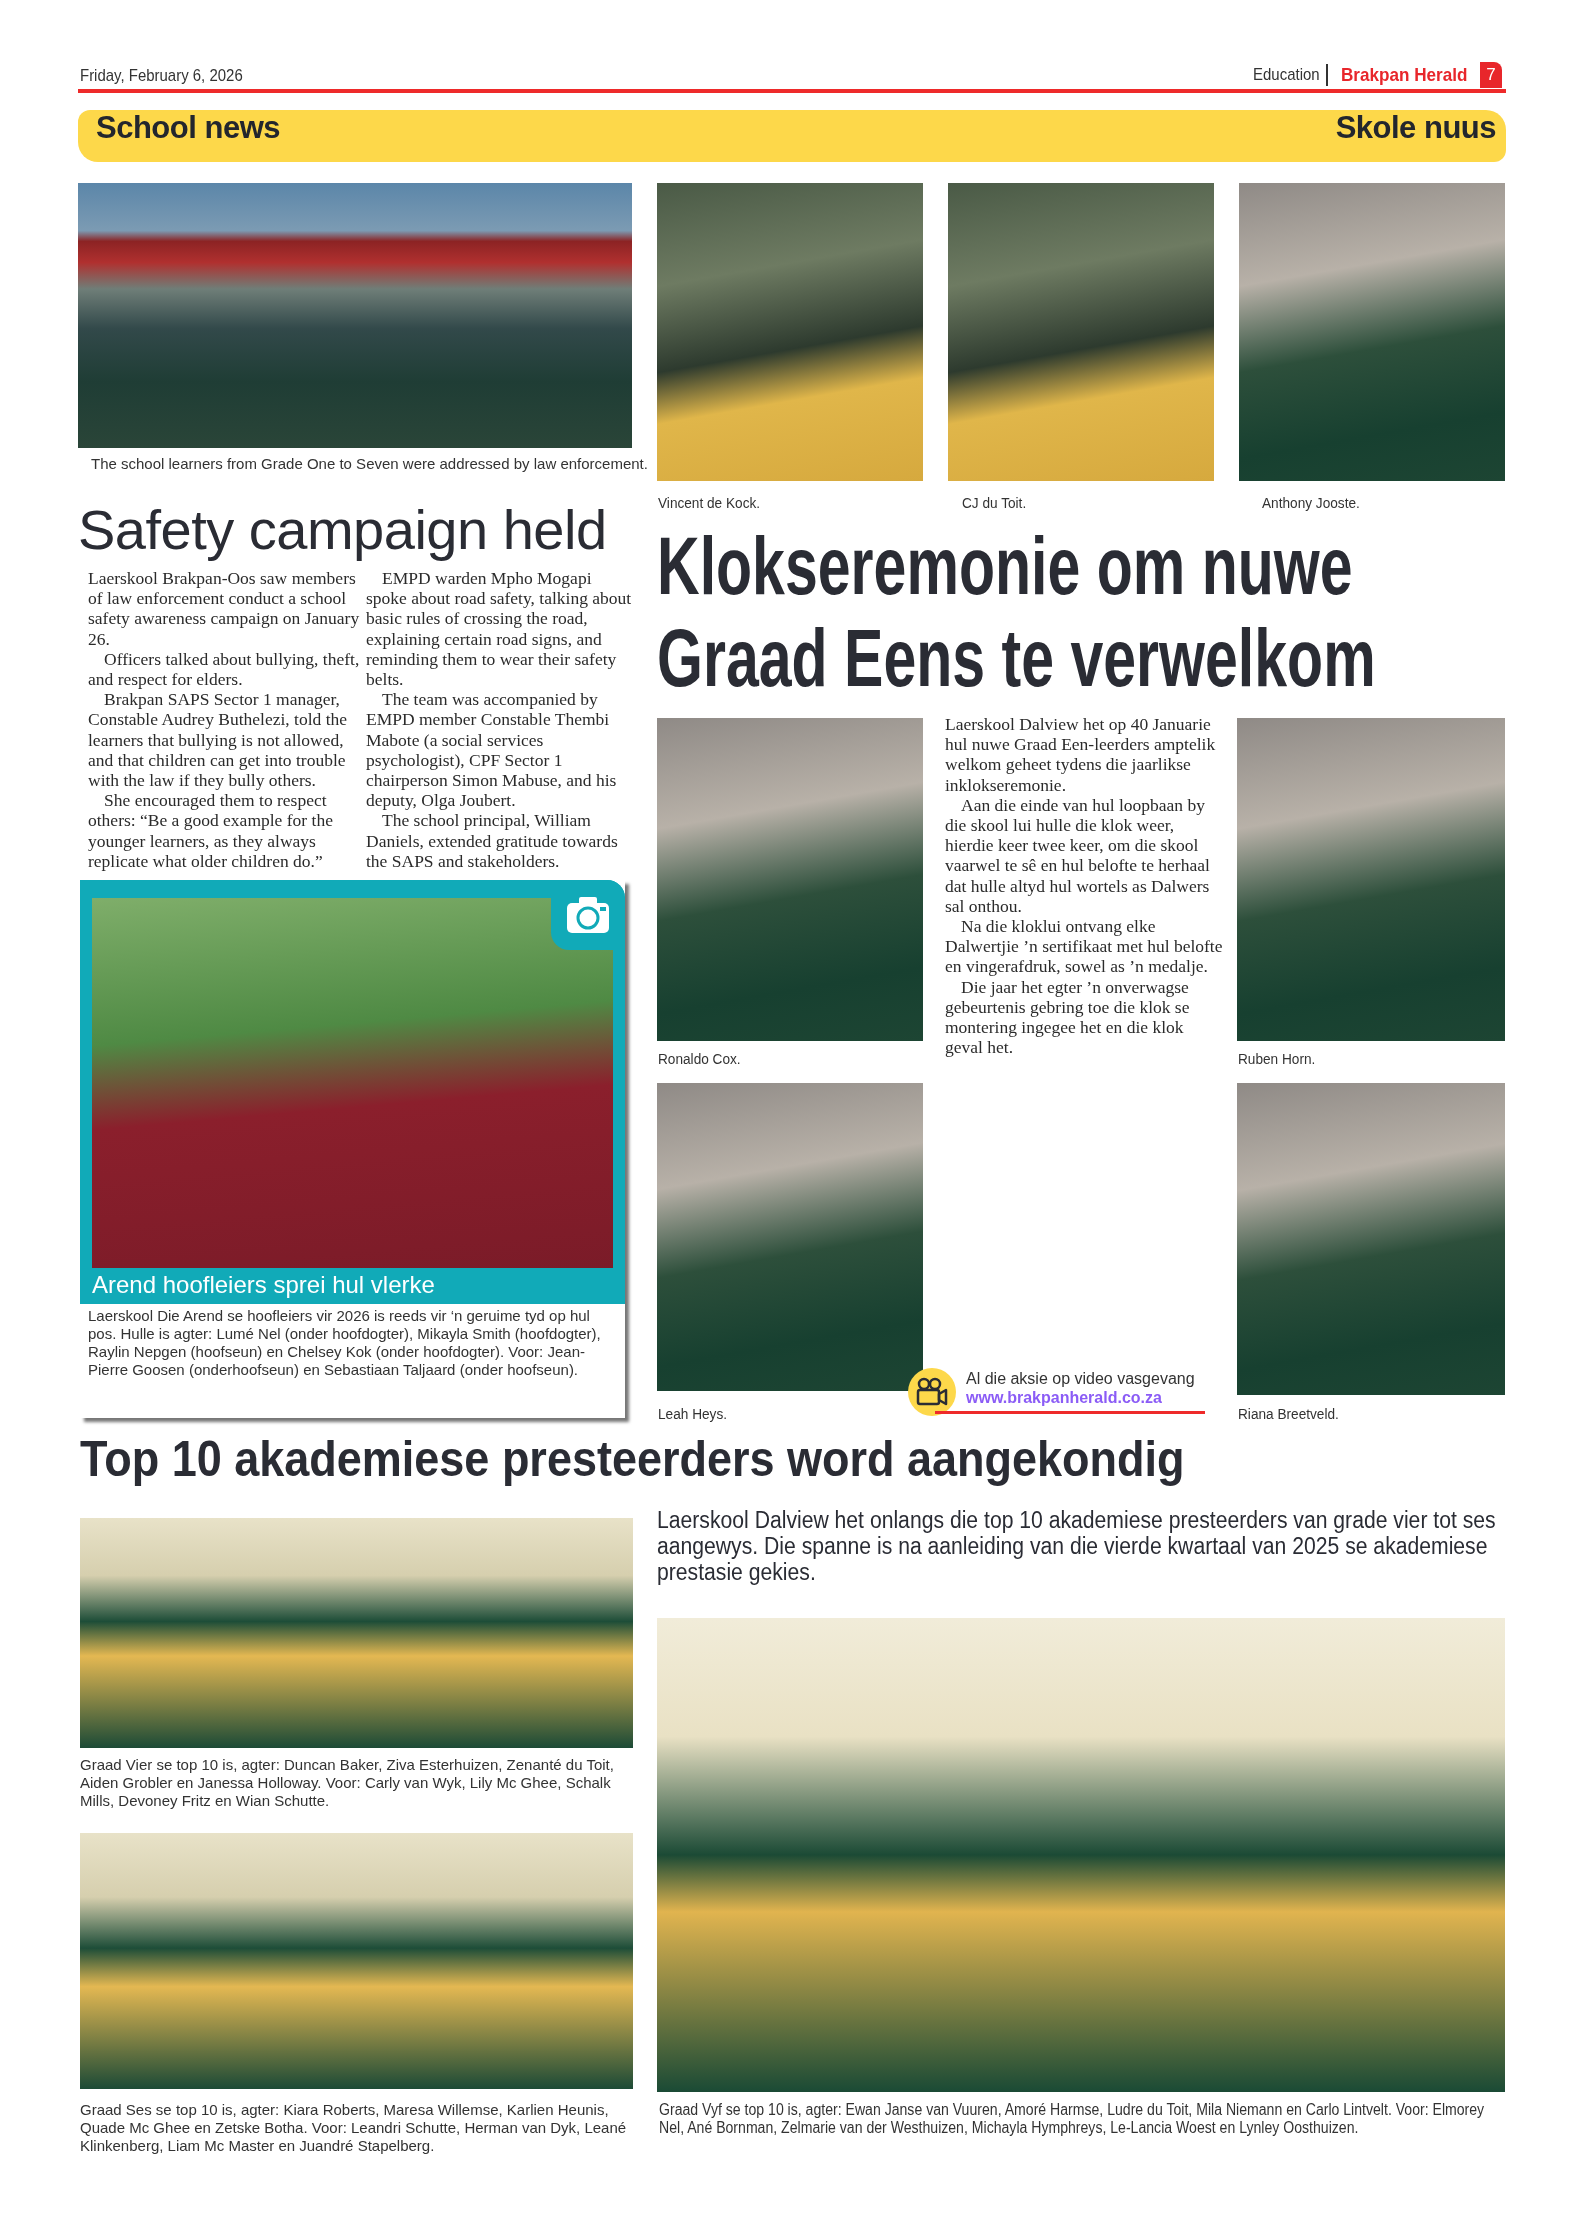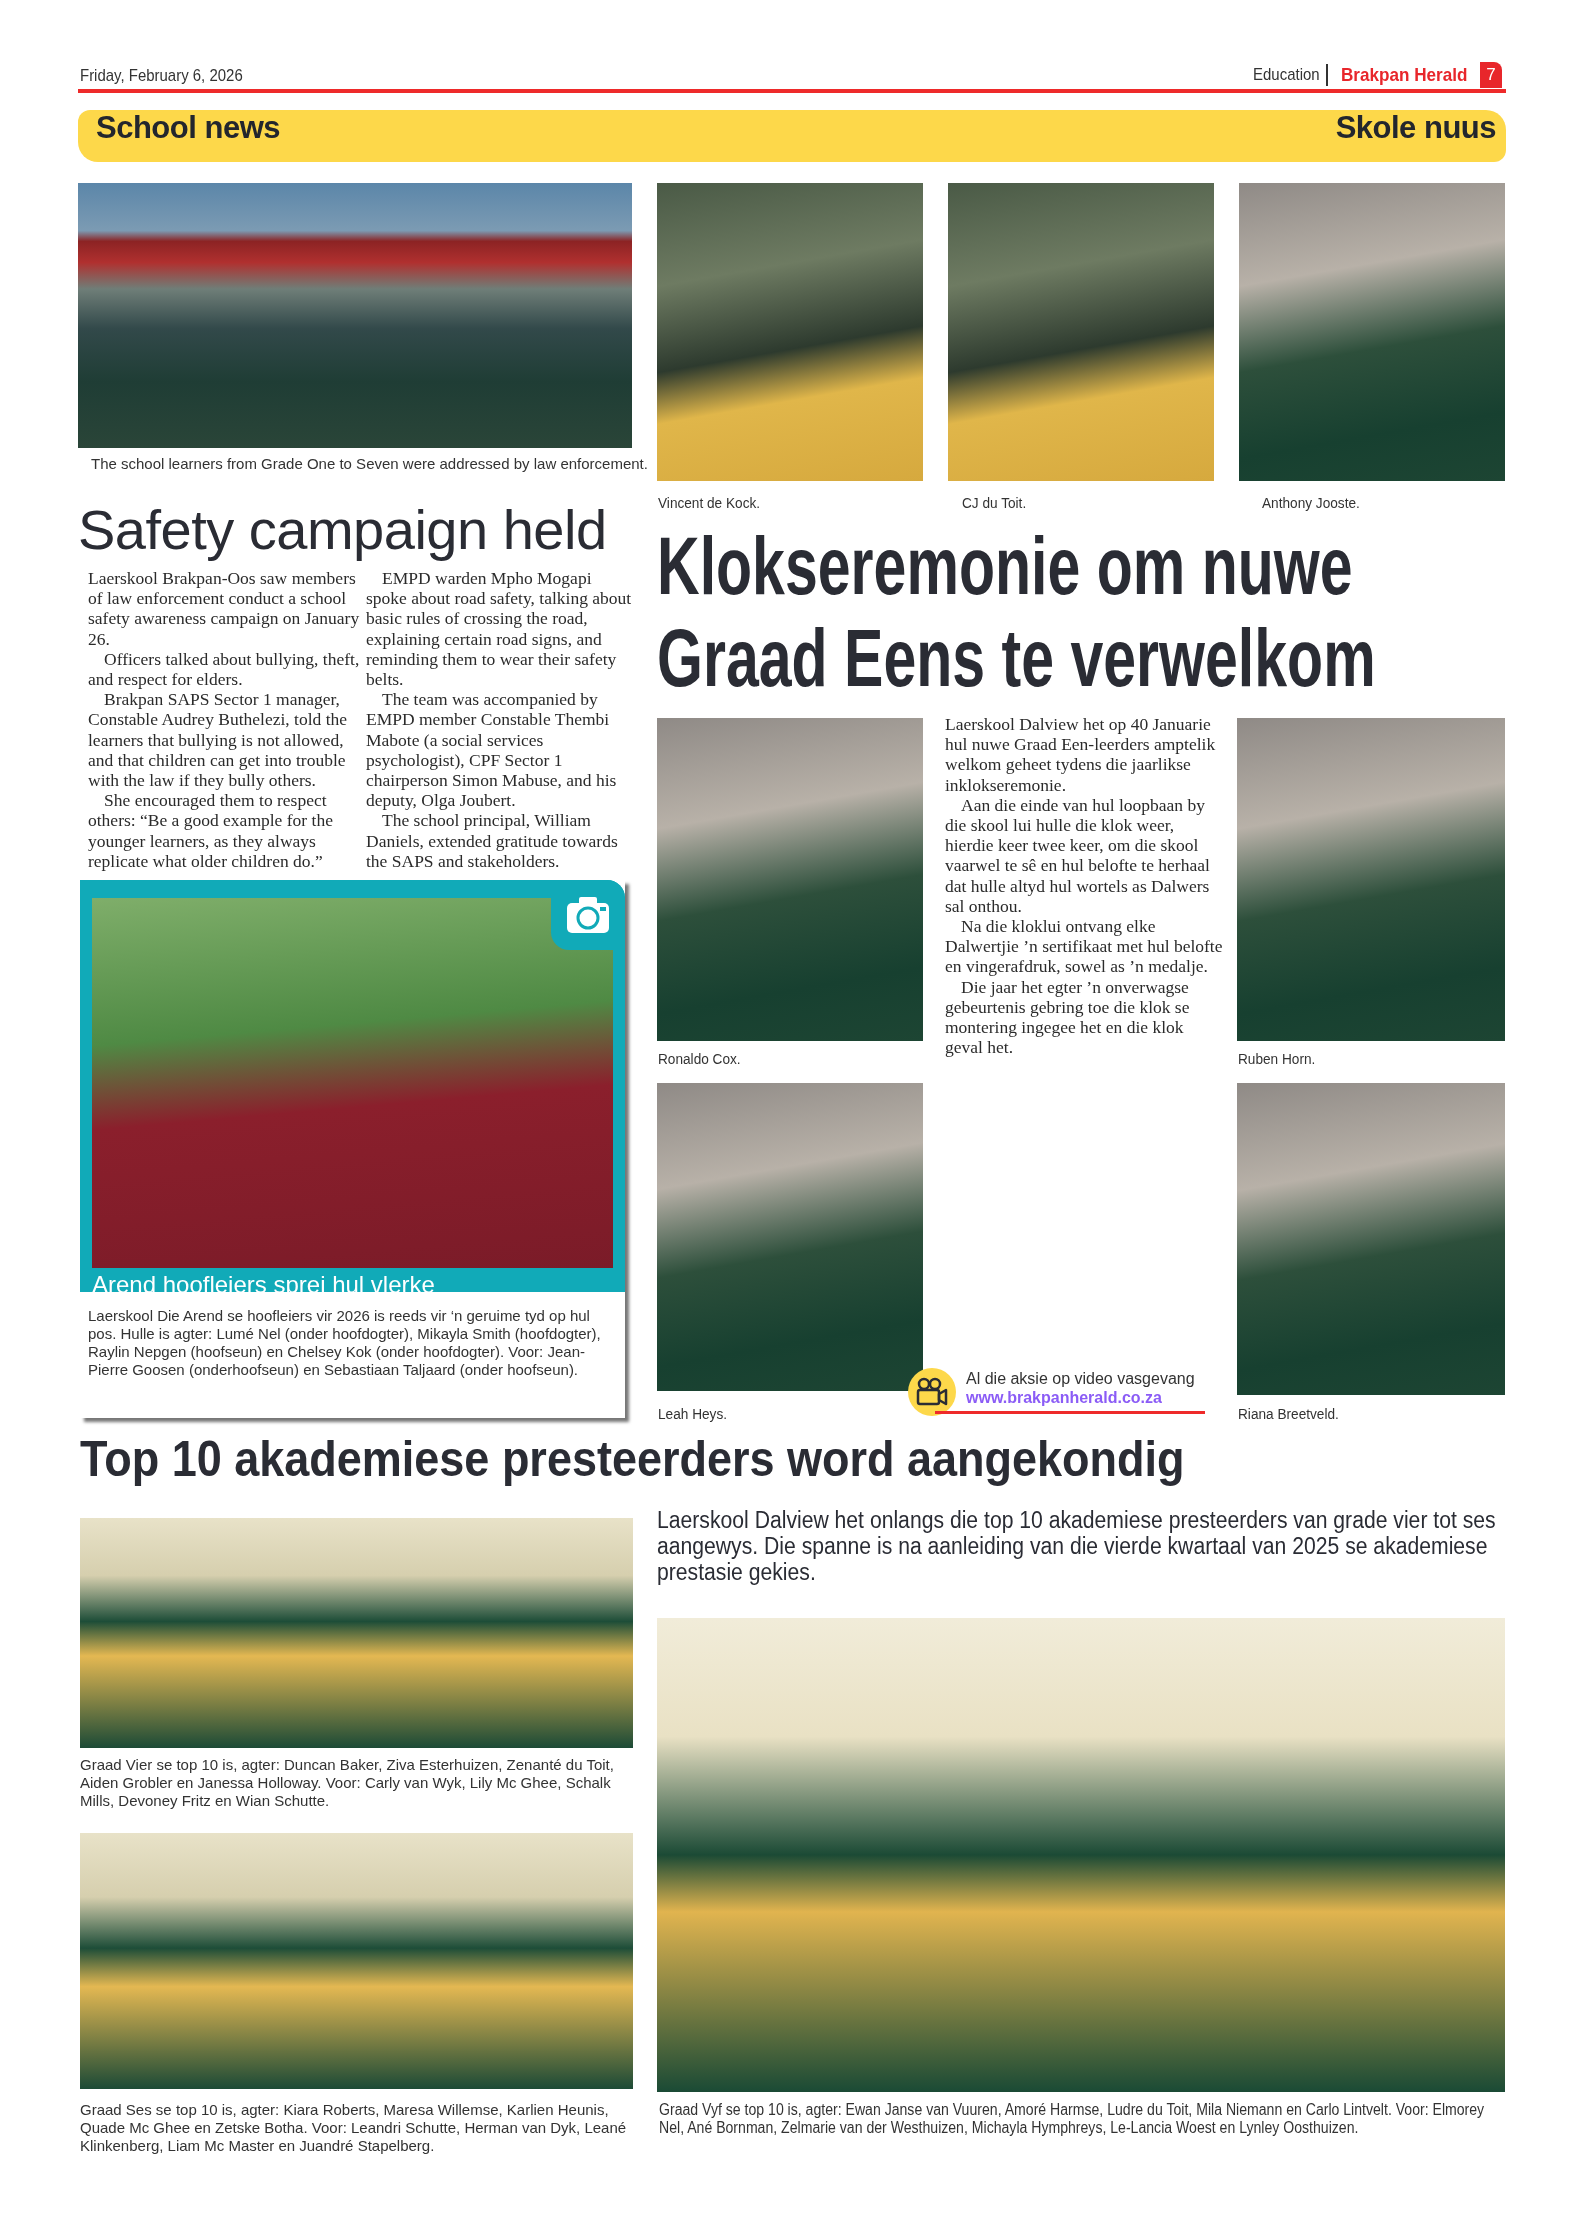--- a/index.html
+++ b/index.html
@@ -36,21 +36,21 @@
   .body-serif p { text-indent: 16px; }
   .body-serif p.first { text-indent: 0; }
 
   .h-klok { left: 657px; top: 520px; width: 850px; font-size: 82px; line-height: 92px; font-weight: bold; color: #2a2c34; transform: scaleX(0.72); transform-origin: left top; width: 1190px; letter-spacing: 0px; }
 
   
   .lead-box { left: 80px; top: 880px; width: 545px; height: 538px; background: #fff; box-shadow: 4px 4px 3px #777; }
   .lead-photo-wrap { left: 80px; top: 880px; width: 545px; height: 395px; background: #11aab8; border-radius: 0 18px 0 0; padding: 18px 12px 0 12px; }
   .lead-photo { width: 100%; height: 100%; }
   .cam-tab { right: 0; top: 0; width: 74px; height: 70px; background: #11aab8; border-radius: 0 18px 0 18px; display: flex; align-items: center; justify-content: center; }
-  .lead-title { left: 80px; top: 1268px; width: 545px; height: 24px; background: #11aab8; color: #fff; font-size: 24px; padding: 3px 0 0 12px; }
+  .lead-title { left: 80px; top: 1268px; width: 545px; height: 36px; background: #11aab8; color: #fff; font-size: 24px; padding: 3px 0 0 12px; }
   .lead-cap { left: 88px; top: 1307px; width: 530px; font-size: 15px; line-height: 18px; color: #333; }
 
   
   .video-circle { left: 908px; top: 1368px; width: 48px; height: 48px; border-radius: 50%; background: #fdd84a; display: flex; align-items: center; justify-content: center; }
   .video-line1 { left: 966px; top: 1370px; font-size: 16px; color: #333; }
   .video-line2 { left: 966px; top: 1389px; font-size: 16px; color: #8b5cf6; font-weight: bold; }
   .video-rule { left: 935px; top: 1411px; width: 270px; height: 3px; background: #ee2a2a; }
 
   .h-top10 { left: 80px; top: 1430px; font-size: 50px; color: #2a2c34; transform: scaleX(0.9); transform-origin: left; white-space: nowrap; }
   .intro-top10 { left: 657px; top: 1507px; width: 850px; font-size: 23px; line-height: 26px; color: #2a2c34; transform: scaleX(0.92); transform-origin: left top; width: 920px; }

